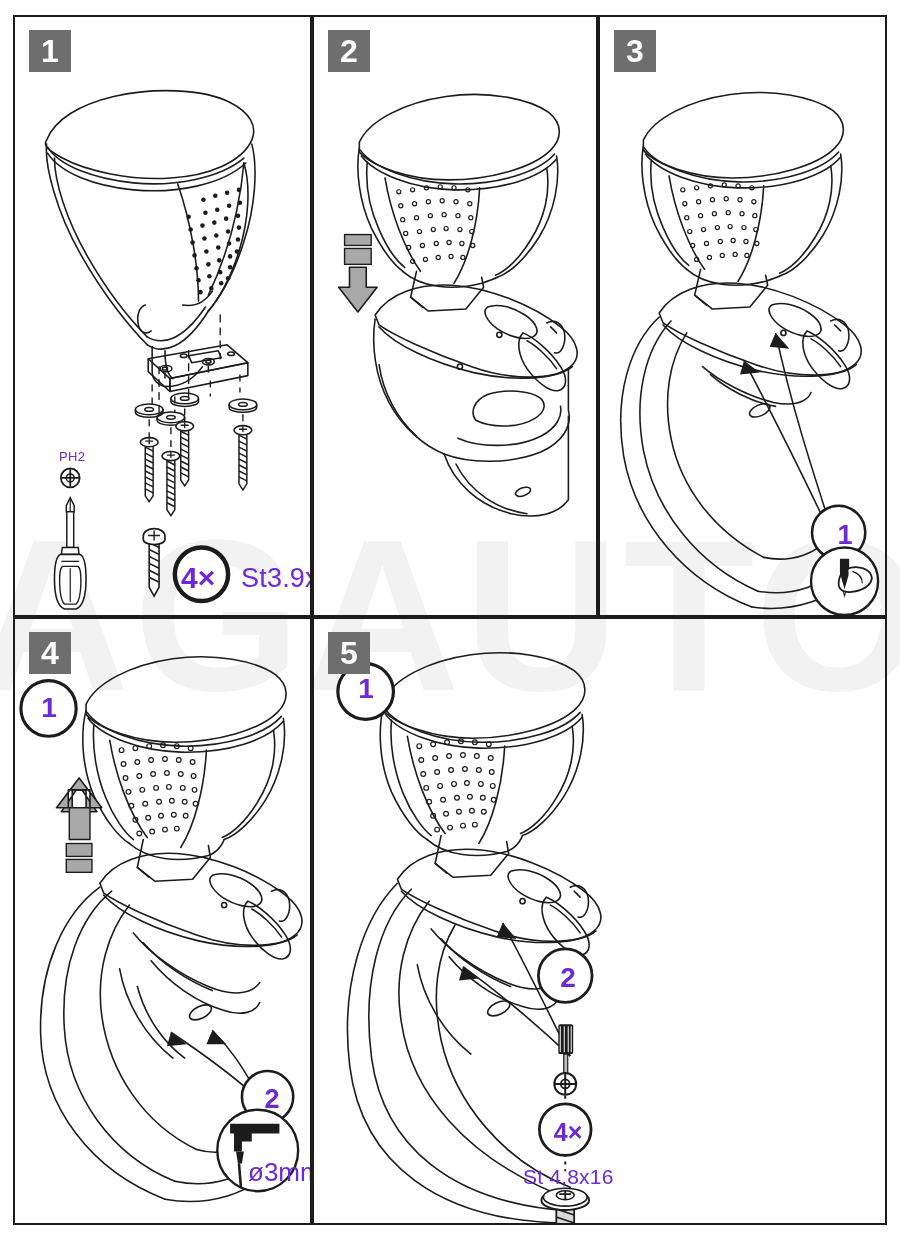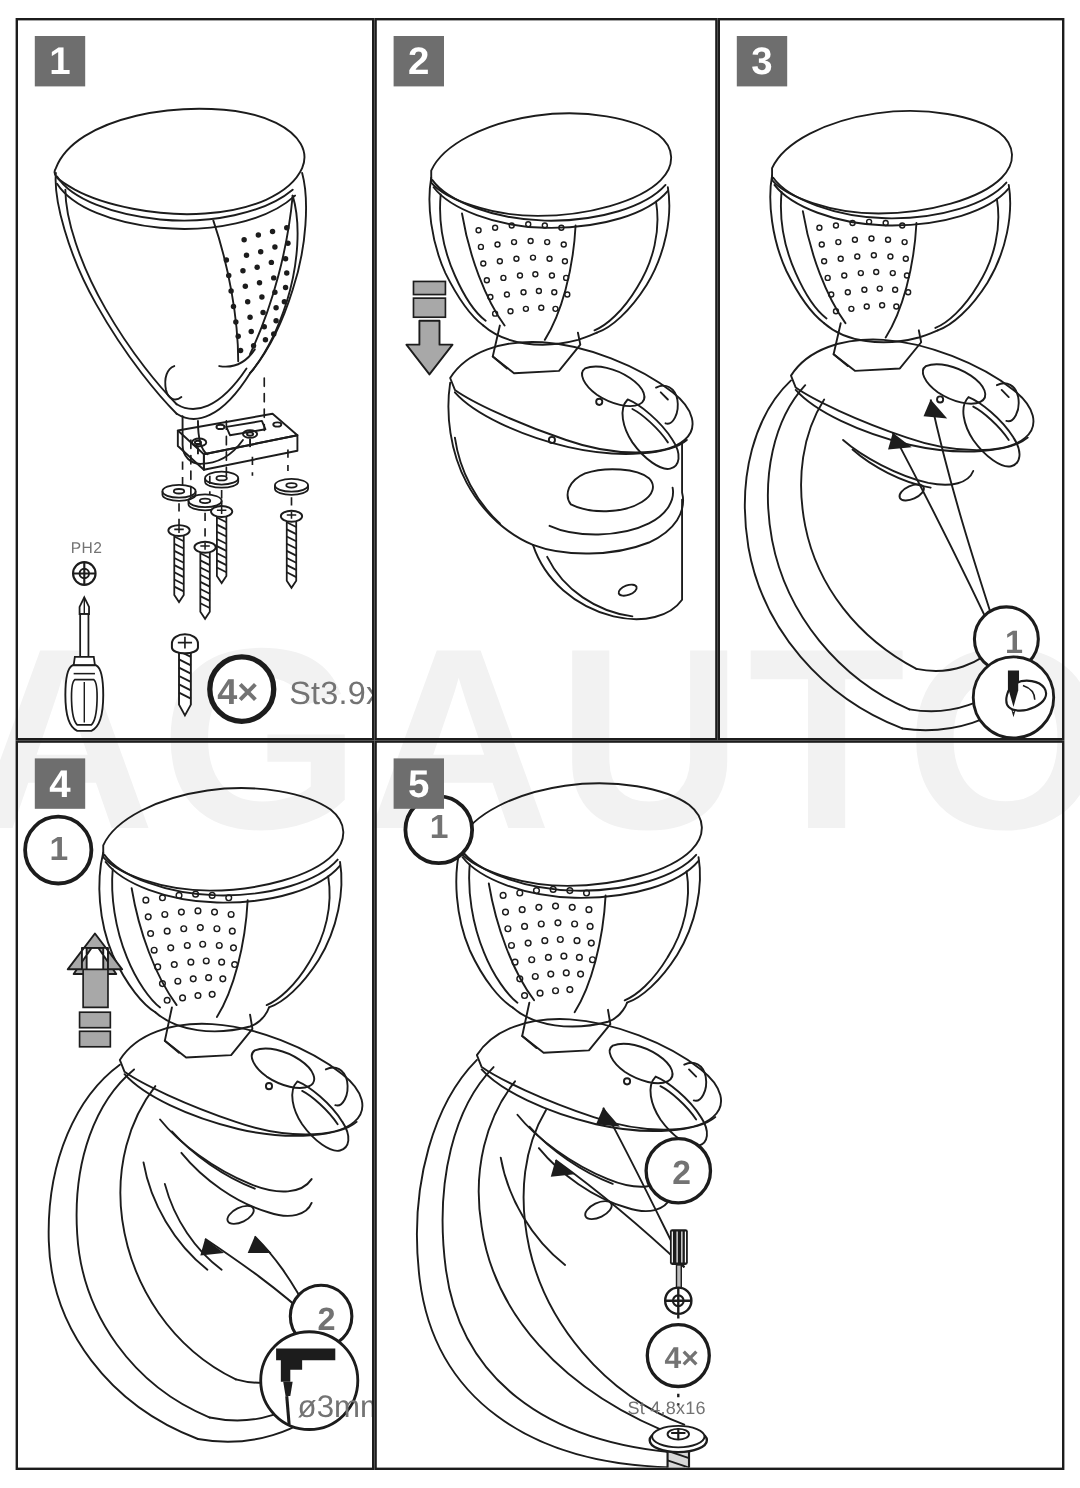--- a/index.html
+++ b/index.html
@@ -70,27 +70,27 @@
     position: absolute;
     left: 0;
     top: 0;
     width: 100%;
     height: 100%;
     overflow: visible;
   }
   .lbl {
     position: absolute;
     font-family: "Liberation Sans", sans-serif;
-    color: #737373;
+    color: #6d28d9;
     z-index: 7;
     white-space: nowrap;
   }
   .lbl-ph2 { font-size: 13px; letter-spacing: .3px; }
   .lbl-spec { font-size: 27px; letter-spacing: .2px; }
-  .lbl-spec-sm { font-size: 15px; letter-spacing: .2px; text-align: center; }
+  .lbl-spec-sm { font-size: 21px; letter-spacing: .2px; text-align: center; }
   .lbl-dia { font-size: 26px; letter-spacing: 0px; }
 </style>
 </head>
 <body>
 
 <div id="sheet">
 
   <div id="watermark">AGAUTO</div>
 
   <div class="panel" style="left:13px; top:15px; width:299px; height:602px;">

